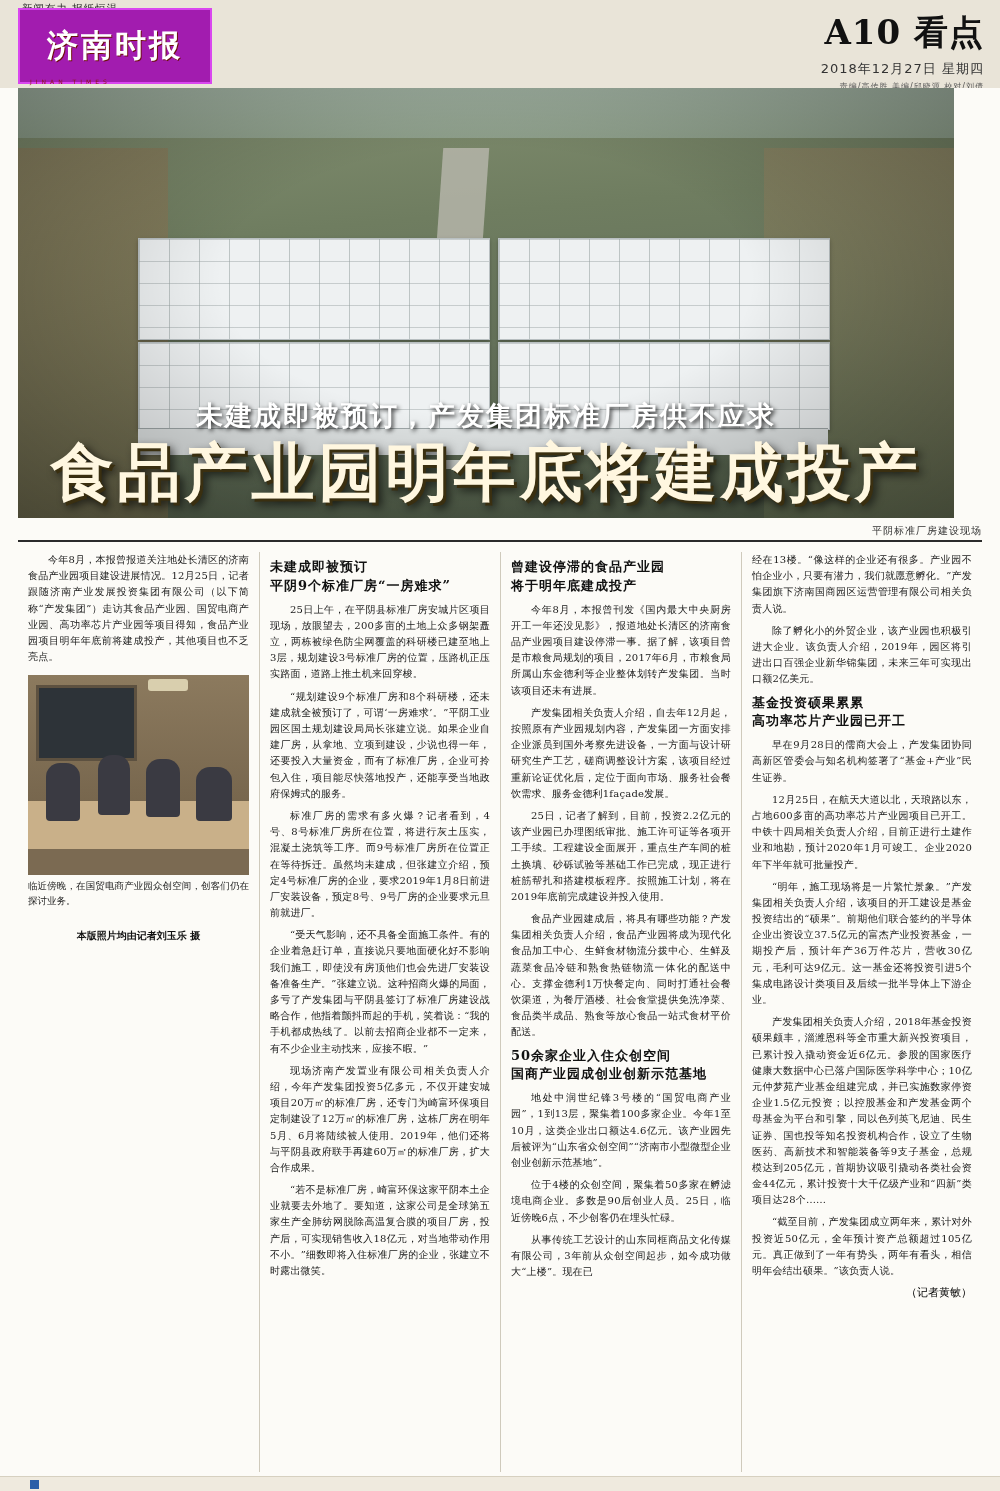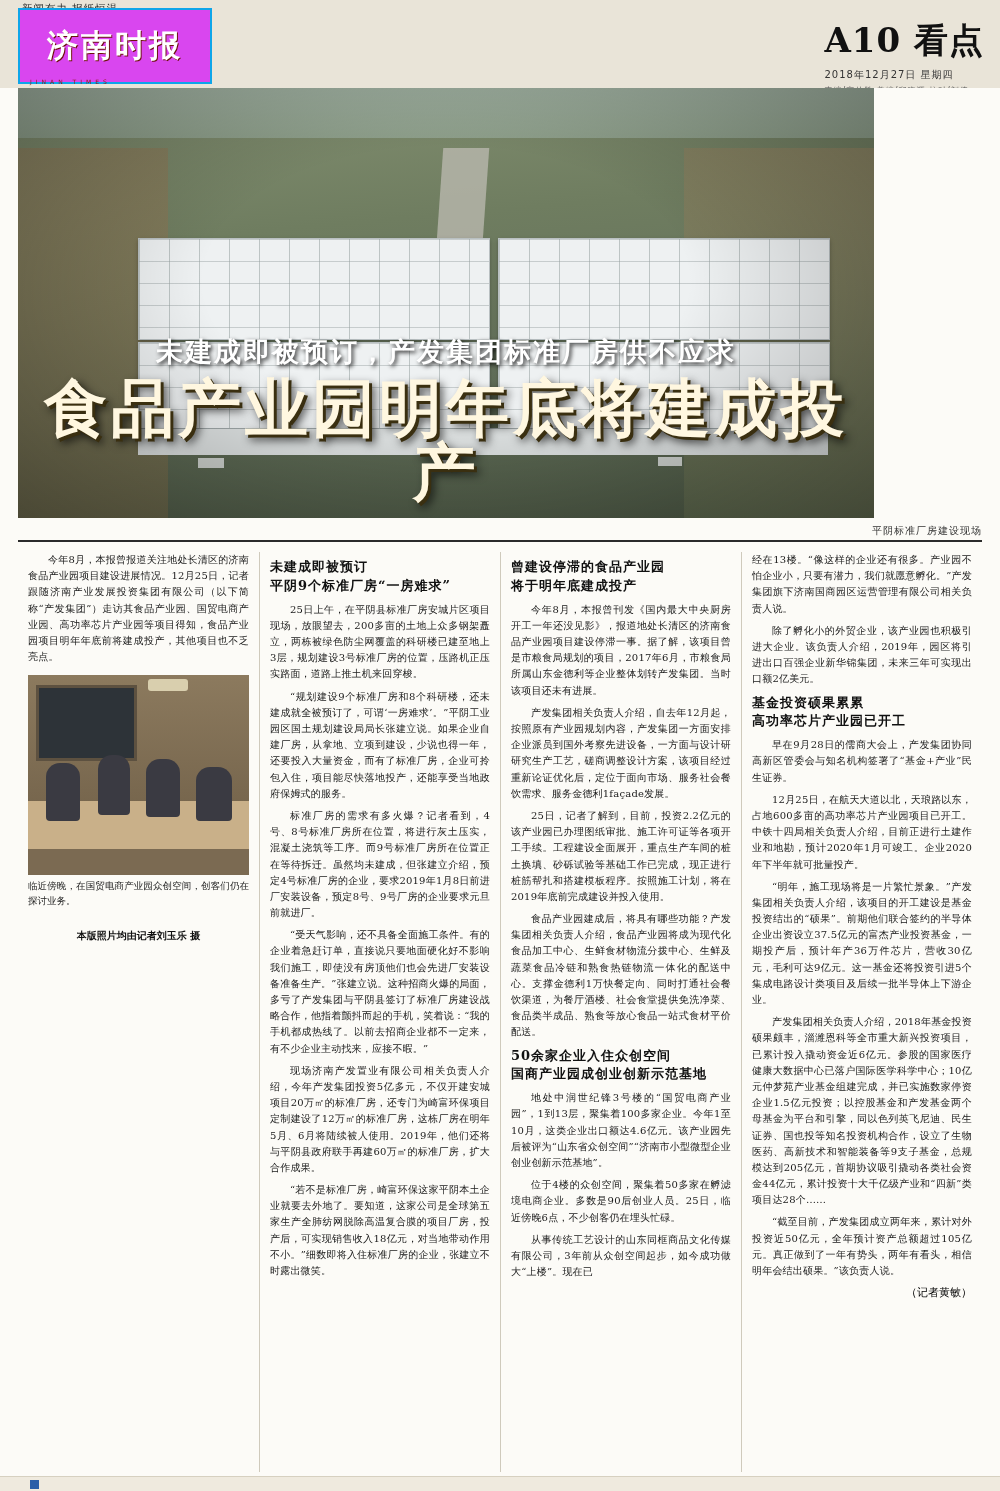--- a/index.html
+++ b/index.html
@@ -1,34 +1,34 @@
 <!DOCTYPE html>
 <html><head>
 <meta charset="utf-8">
 <style>
   html,body{margin:0;padding:0;background:#fff;}
   body{width:1000px;height:1491px;font-family:"DejaVu Sans","Liberation Sans",sans-serif;position:relative;overflow:hidden;}
   .page{position:absolute;inset:0;background:#fcfbf7;}
 
   
   .masthead{position:absolute;left:0;top:0;width:1000px;height:88px;background:#e9e4d8;overflow:hidden;}
-  .mast-red{position:absolute;left:18px;top:8px;width:190px;height:72px;background:#d946ef;border:2px solid #0ea5e9;
+  .mast-red{position:absolute;left:18px;top:8px;width:190px;height:72px;background:#a21caf;border:2px solid #d946ef;
             display:flex;align-items:center;justify-content:center;}
   .mast-red .logo{color:#fff;font-family:"DejaVu Serif","Liberation Serif",serif;font-weight:bold;font-size:31px;letter-spacing:3px;
             text-shadow:1px 1px 0 #6d0f0d;}
   .mast-sub{position:absolute;left:22px;top:2px;font-size:10.5px;color:#2a2a2a;letter-spacing:1px;}
   .mast-pinyin{position:absolute;left:30px;top:78px;font-size:6px;color:#8d1512;letter-spacing:4px;}
-  .mast-right{position:absolute;right:16px;top:10px;text-align:left;margin-top:8px;}
+  .mast-right{position:absolute;right:16px;top:10px;text-align:right;}
   .mast-right .big{font-family:"DejaVu Serif","Liberation Serif",serif;font-size:34px;font-weight:bold;color:#111;letter-spacing:1px;}
   .mast-right .big .a10{color:#111;}
-  .mast-right .date{font-size:10px;color:#333;margin-top:4px;letter-spacing:1px;}
+  .mast-right .date{font-size:13px;color:#333;margin-top:4px;letter-spacing:1px;}
   .mast-right .credit{font-size:8px;color:#555;margin-top:3px;letter-spacing:1px;}
 
   
-  .hero{position:absolute;left:18px;top:88px;width:856px;height:430px;overflow:hidden;background:#5d6b4f;}
+  .hero{position:absolute;left:18px;top:88px;width:936px;height:430px;overflow:hidden;background:#5d6b4f;}
   .hero .sky{position:absolute;left:0;top:0;width:100%;height:60px;background:linear-gradient(#9fb0a0,#8a9b86);}
   .hero .ground{position:absolute;left:0;top:50px;width:100%;height:380px;
       background:linear-gradient(175deg,#7d8a6c 0%,#6f7d60 25%,#63705a 60%,#4e5a46 100%);}
   .hero .field-left{position:absolute;left:0;top:60px;width:150px;height:370px;
       background:linear-gradient(160deg,#8a7f5e,#6f6a4c);opacity:.85;}
   .hero .field-right{position:absolute;right:0;top:60px;width:190px;height:370px;
       background:linear-gradient(200deg,#8d8463,#5f6a4f);opacity:.85;}
   .hero .road{position:absolute;left:420px;top:60px;width:46px;height:150px;background:#b9b8ae;transform:skewX(-4deg);opacity:.8;}
   .hero .complex{position:absolute;left:120px;top:150px;width:740px;height:230px;}
   .hero .roofblock{position:absolute;background:#eef1f2;border:1px solid #b9c0c2;box-shadow:0 2px 4px rgba(0,0,0,.25);}

